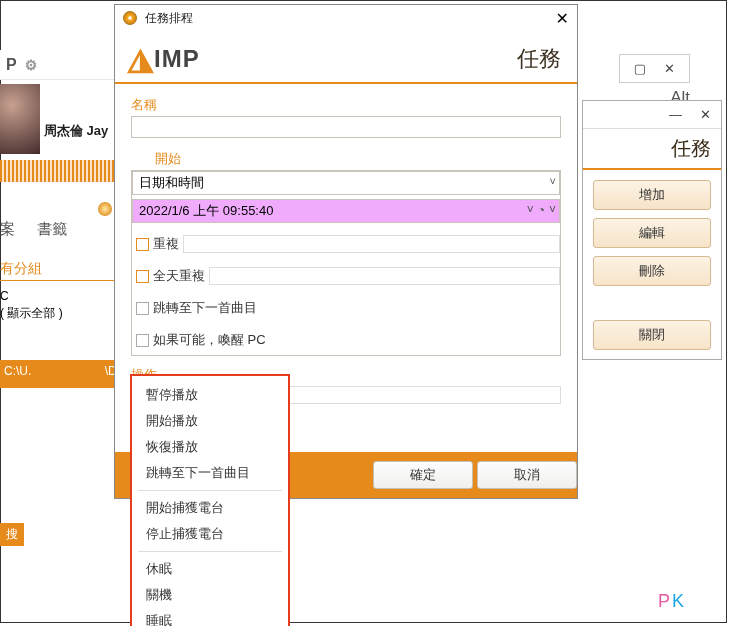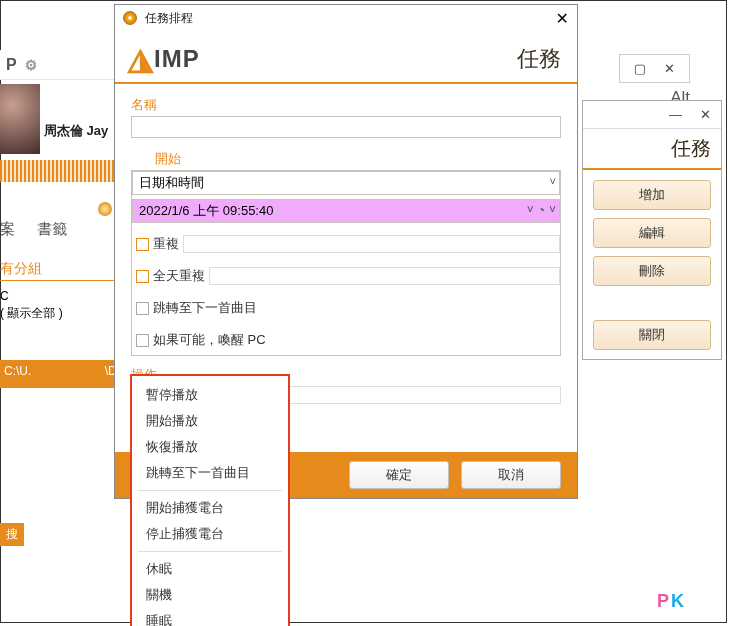--- a/index.html
+++ b/index.html
@@ -63,29 +63,29 @@
   .dt-icons { position:absolute; right:4px; top:4px; display:flex; gap:4px; align-items:center; font-size:12px; color:#555;}
   .chk-row { display:flex; align-items:center; height:22px; margin-top:10px; padding-left:4px; gap:4px; font-size:13px;}
   .chk { width:13px; height:13px; border:1px solid #aaa;}
   .chk.orange { border:1.5px solid #e58a1b;}
   .chk-line { flex:1; height:18px; border:1px solid #ddd;}
   .ops-head { color:#e58a1b; font-size:13px; margin-top:10px;}
   .ops-line { height:18px; border:1px solid #ddd; margin-top:2px;}
   .ops-btns { display:flex; gap:10px; margin-top:10px;}
   .ops-btn { width:40px; height:26px; border:1px solid #c9a36a; border-radius:3px; background:linear-gradient(#fdf6ea,#f3e1c4); font-size:14px; color:#555; display:flex; align-items:center; justify-content:center; cursor:pointer;}
   .ops-btn.add { border:2px solid #e53d1c; gap:2px;}
-  .dlg-footer { height:46px; background:#e58a1b; display:flex; justify-content:flex-end; align-items:center; gap:12px; padding-right:16px;}
+  .dlg-footer { height:46px; background:#e58a1b; display:flex; justify-content:flex-end; align-items:center; gap:4px; }
   .dlg-foot-btn { width:100px; height:28px; border:1px solid #c5c0b6; background:linear-gradient(#fdfdfd,#f0efec); border-radius:3px; font-size:13px; color:#333; cursor:pointer;}
 
   
   .dropdown { position:absolute; left:130px; top:374px; width:160px; background:#fff; border:2px solid #e53d1c; padding:6px 0 2px 0; }
   .dd-item { padding:4px 14px; font-size:13px; color:#333; cursor:pointer; white-space:nowrap;}
   .dd-sep { height:1px; background:#ddd; margin:4px 6px;}
 
-  .watermark { position:absolute; right:44px; bottom:14px; font-size:18px; font-weight:bold; letter-spacing:2px;}
+  .watermark { position:absolute; right:44px; bottom:14px; font-size:18px; font-weight:normal; letter-spacing:2px;}
   .watermark .p { color:#e85aa0;}
   .watermark .k { color:#1aa8e8;}
 </style>
 </head>
 <body>
 
 <div class="outer-frame"></div>
 
 <div class="bg-player">
   <div class="bg-toolbar">

